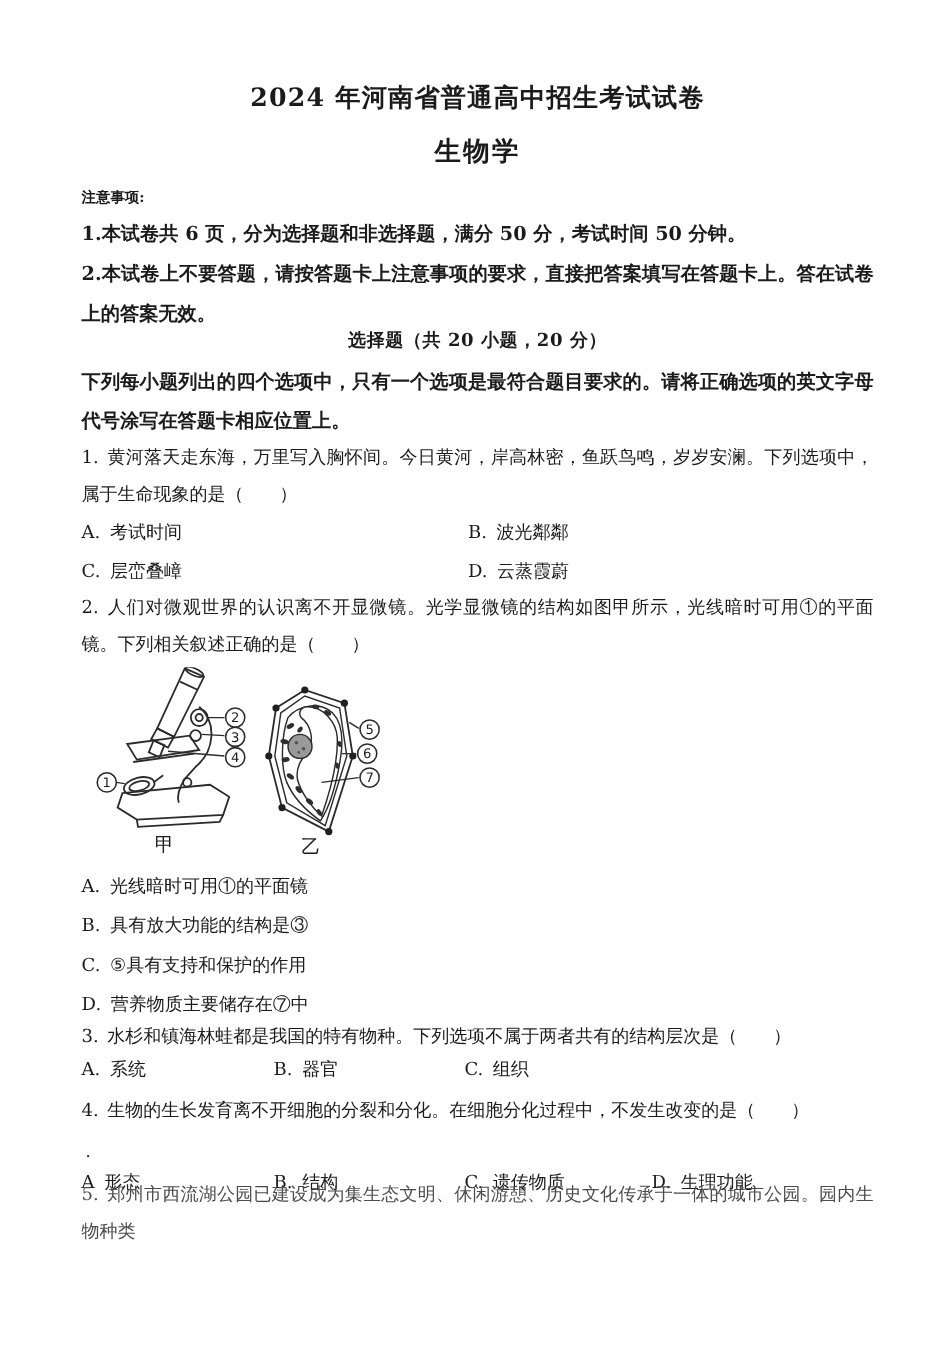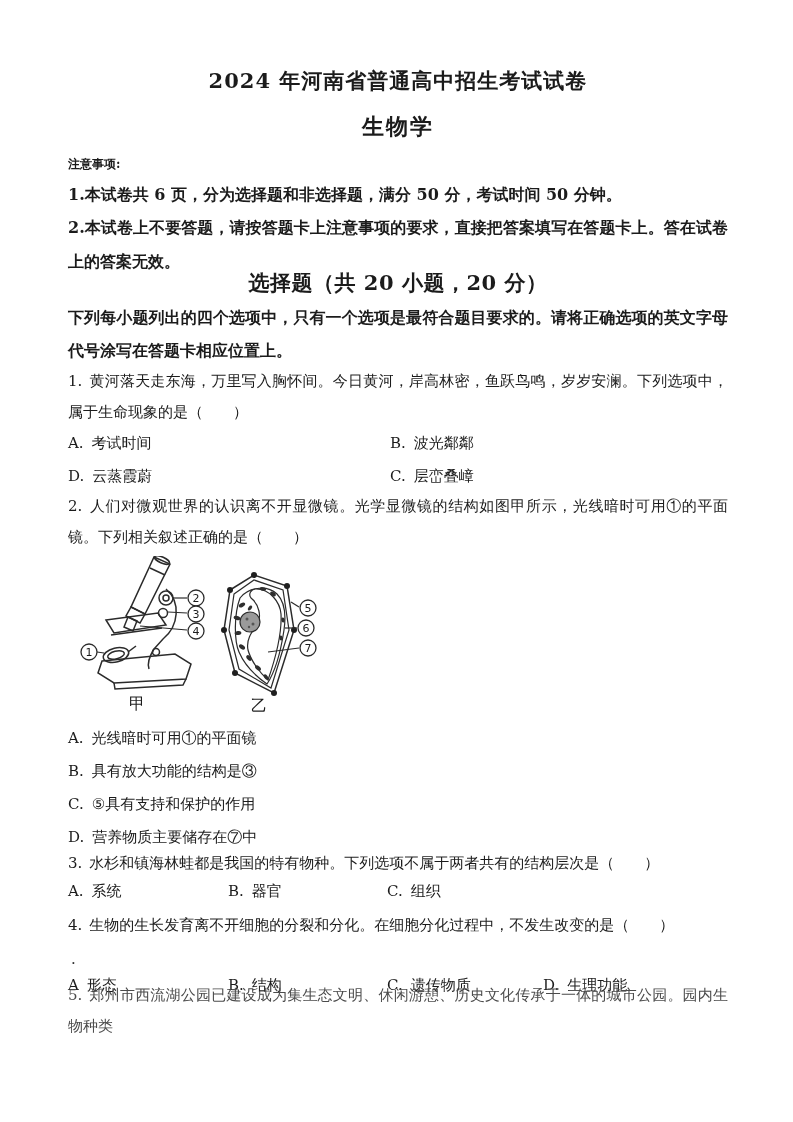--- a/index.html
+++ b/index.html
@@ -6,21 +6,21 @@
   .page{position:relative;width:775px;height:1122px;background:#ffffff;overflow:hidden;
         font-family:"DejaVu Serif","Liberation Serif",serif;color:#1b1b1b;}
   .blk{position:absolute;left:68px;width:660px;}
   .bold{font-weight:bold;}
   .center{text-align:center;}
   .title{top:66px;font-size:21px;line-height:30px;letter-spacing:1px;}
   .subtitle{top:110px;font-size:22px;line-height:32px;letter-spacing:2px;}
   .notice-head{top:151px;font-size:12px;line-height:26px;}
   .notice-1{top:182px;font-size:16px;line-height:26px;}
   .notice-2{top:211px;font-size:16px;line-height:34px;text-align:justify;}
-  .section-head{top:270px;font-size:21px;line-height:26px;letter-spacing:.5px;}
+  .section-head{top:270px;font-size:15px;line-height:26px;letter-spacing:.5px;}
   .instructions{top:301px;font-size:16px;line-height:33px;text-align:justify;}
   .stem{font-size:15px;line-height:31px;text-align:justify;text-align-last:left;}
   .q1{top:366px;} .q2{top:491px;} .q3{top:848px;} .q4{top:910px;} .q5{top:980px;color:#4b4b4b;}
   .qnum{margin-right:7px;}
   .optlabel{margin-right:8px;}
   .opts{font-size:15px;}
   .opts-2col{top:427px;display:grid;grid-template-columns:322px auto;line-height:33px;}
   .opts-list{top:722px;line-height:33px;}
   .opts-row{display:grid;grid-template-columns:160px 159px 156px auto;line-height:22px;}
   .q3opts{top:880px;} .q4opts{top:974px;}
@@ -40,22 +40,22 @@
   <div class="blk notice-1 bold">1.本试卷共 6 页，分为选择题和非选择题，满分 50 分，考试时间 50 分钟。</div>
   <div class="blk notice-2 bold">2.本试卷上不要答题，请按答题卡上注意事项的要求，直接把答案填写在答题卡上。答在试卷上的答案无效。</div>
 
   <div class="blk section-head bold center">选择题（共 20 小题，20 分）</div>
   <div class="blk instructions bold">下列每小题列出的四个选项中，只有一个选项是最符合题目要求的。请将正确选项的英文字母代号涂写在答题卡相应位置上。</div>
 
   <div class="blk stem q1"><span class="qnum">1.</span><span>黄河落天走东海，万里写入胸怀间。今日黄河，岸高林密，鱼跃鸟鸣，岁岁安澜。下列选项中，属于生命现象的是（　　）</span></div>
   <div class="blk opts opts-2col">
     <div><span class="optlabel">A.</span><span>考试时间</span></div>
     <div><span class="optlabel">B.</span><span>波光鄰鄰</span></div>
+    <div><span class="optlabel">C.</span><span>层峦叠嶂</span></div>
     <div><span class="optlabel">D.</span><span>云蒸霞蔚</span></div>
-    <div><span class="optlabel">C.</span><span>层峦叠嶂</span></div>
   </div>
 
   <div class="blk stem q2"><span class="qnum">2.</span><span>人们对微观世界的认识离不开显微镜。光学显微镜的结构如图甲所示，光线暗时可用①的平面镜。下列相关叙述正确的是（　　）</span></div>
 
   <svg class="fig" width="262" height="162" viewBox="0 0 262 162">
 
     <g stroke="#2b2b2b" fill="none" stroke-width="1.5">
       <ellipse cx="84" cy="4" rx="8" ry="3" transform="rotate(24 84 4)"></ellipse>
       <path d="M76,1 L92,8 L67,58 L53,51 Z"></path>
       <path d="M72,12 L87,19"></path>

